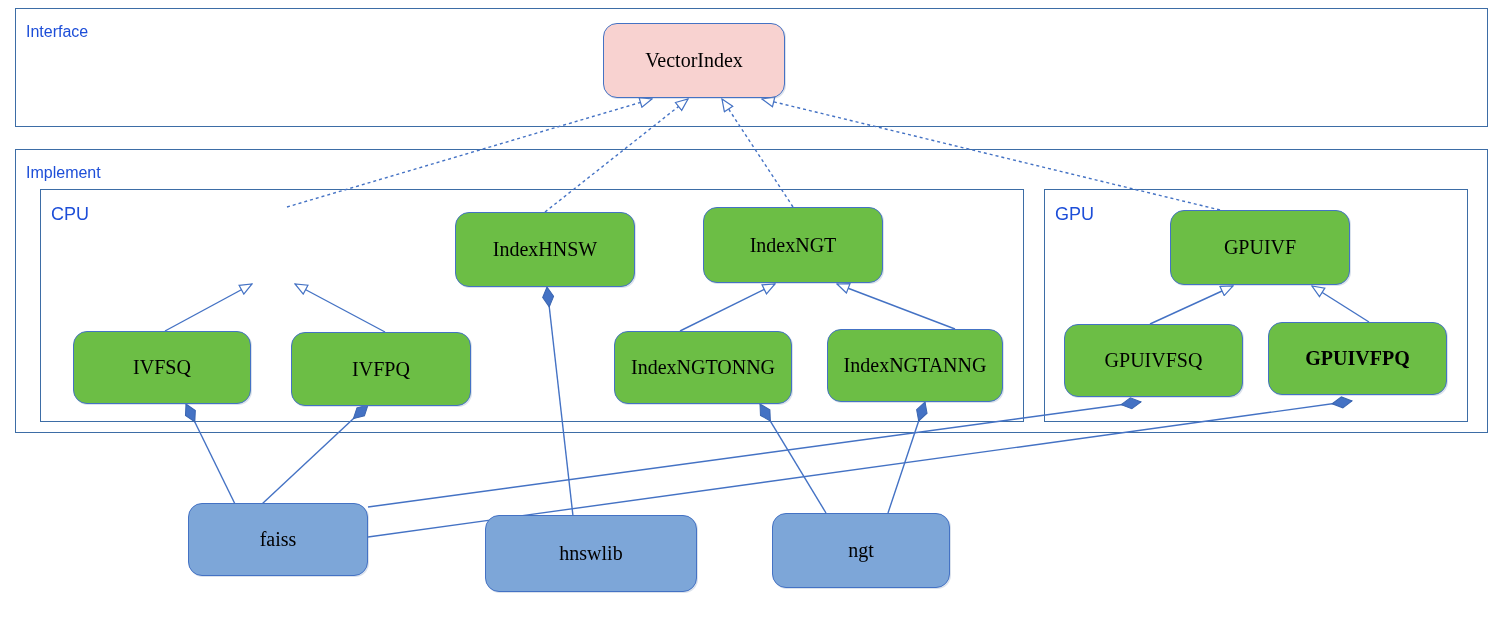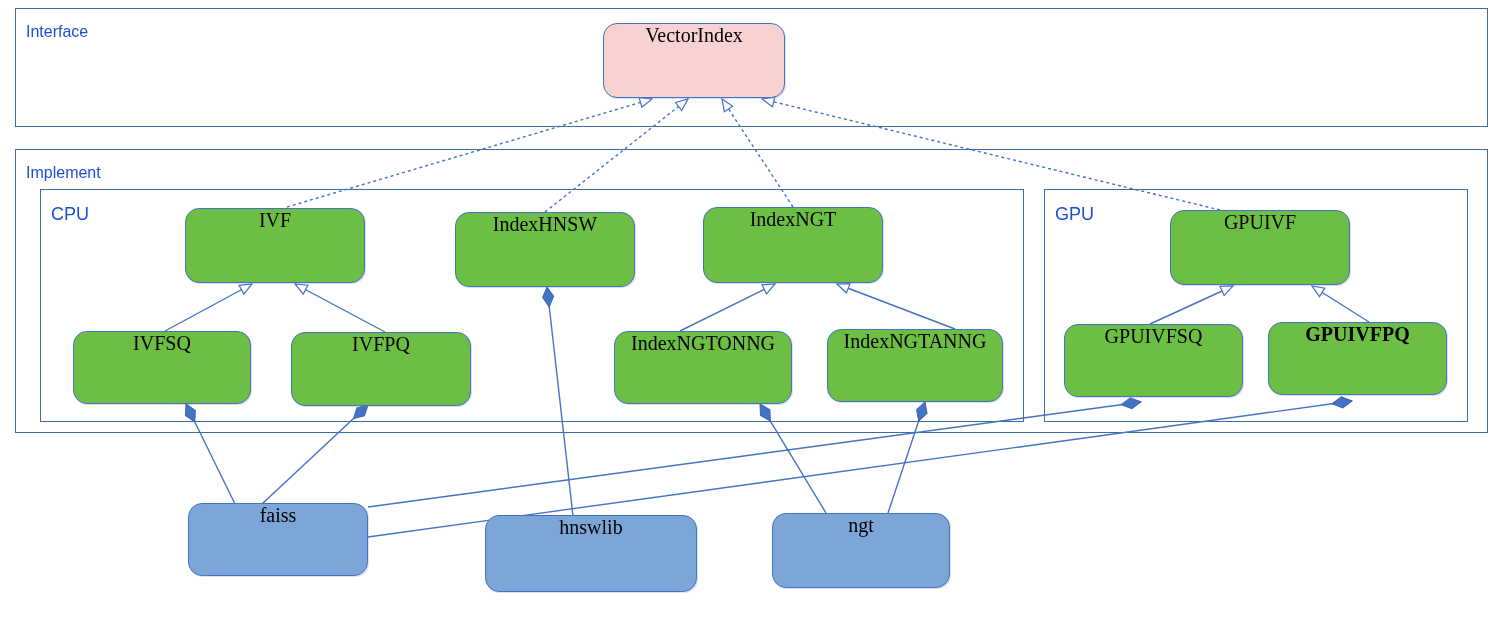--- a/index.html
+++ b/index.html
@@ -18,21 +18,21 @@
   .container-label.squiggle{
     font-size:17px;
     text-decoration:underline;
     text-decoration-style:wavy;
     text-decoration-color:#e03c31;
     text-decoration-thickness:1px;
     text-underline-offset:4px;
   }
   .node{
     position:absolute;border:1.5px solid #4472c4;border-radius:14px;box-sizing:border-box;
-    display:flex;justify-content:center;
+    display:flex;align-items:center;justify-content:center;
     font-family:"Liberation Serif",serif;font-size:20px;color:#000;
     box-shadow:1px 1px 0 rgba(110,140,180,.25);
   }
   .node.iface{background:#f8d2d0;}
   .node.impl{background:#6cbe45;}
   .node.third{background:#7da6d8;}
   svg.edges{position:absolute;left:0;top:0;pointer-events:none;}
   .edge{stroke:#4472c4;stroke-width:1.4;fill:none;}
   .edge.dashed{stroke-dasharray:3 3;}
 </style>
@@ -86,23 +86,20 @@
     <path class="edge" d="M368,537 L1352,401" marker-end="url(#diamondFilled)"></path>
     <path class="edge" d="M573,516 L547,287" marker-end="url(#diamondFilled)"></path>
     <path class="edge" d="M826,513 L760,404" marker-end="url(#diamondFilled)"></path>
     <path class="edge" d="M888,513 L925,402" marker-end="url(#diamondFilled)"></path>
   </svg>
 
   <div class="node iface" style="left:603px;top:23px;width:182px;height:75px;">
     <span>VectorIndex</span>
   </div>
 
-  <div class="node impl" style="left:185px;top:208px;width:180px;height:75px;">
-    <span>IVF</span>
-  </div>
 
   <div class="node impl" style="left:455px;top:212px;width:180px;height:75px;">
     <span>IndexHNSW</span>
   </div>
 
   <div class="node impl" style="left:703px;top:207px;width:180px;height:76px;">
     <span>IndexNGT</span>
   </div>
 
   <div class="node impl" style="left:73px;top:331px;width:178px;height:73px;">

